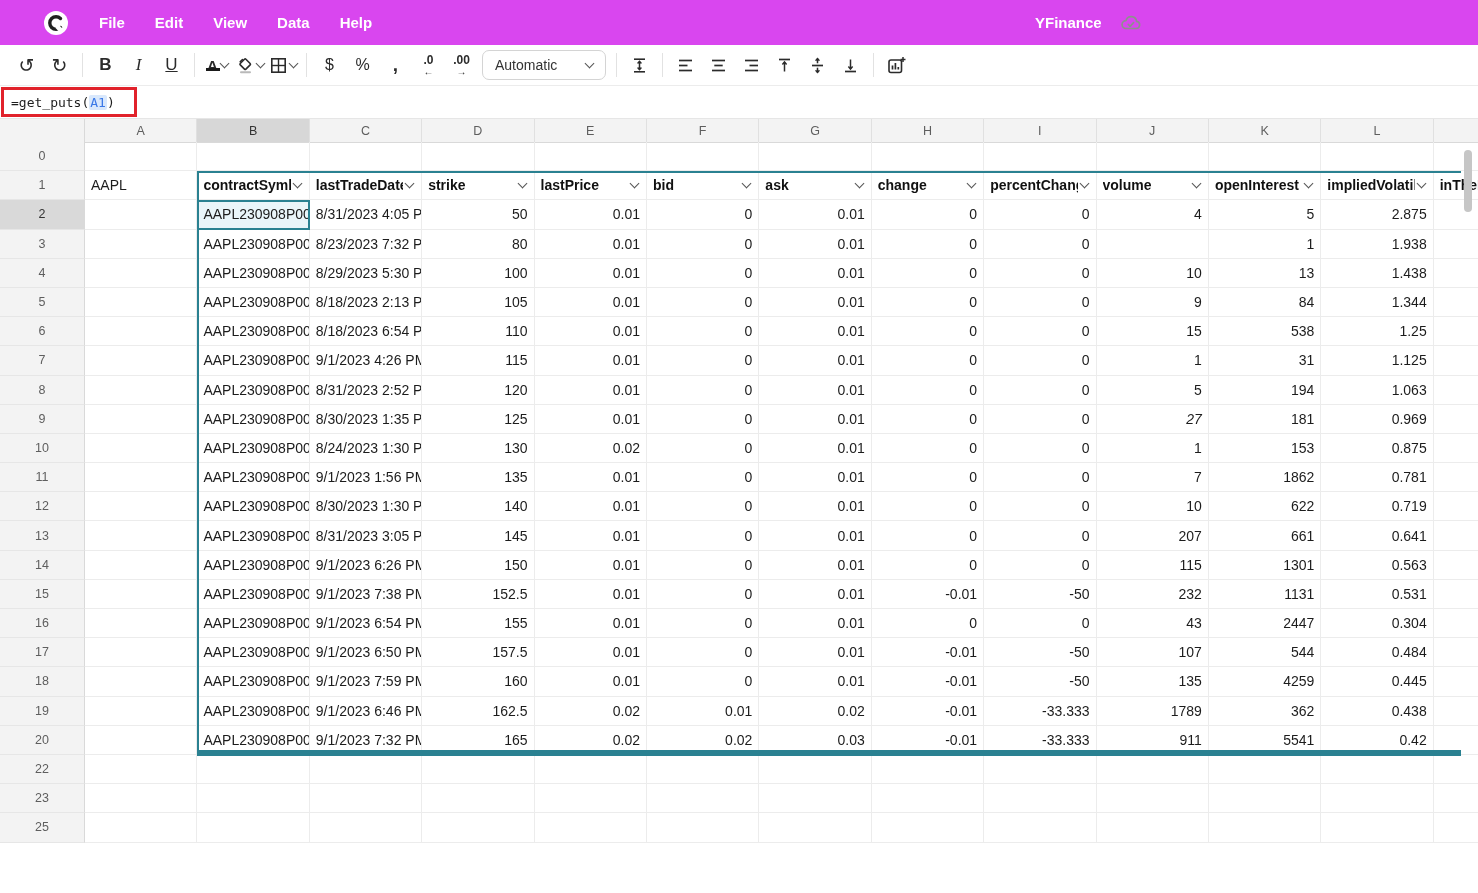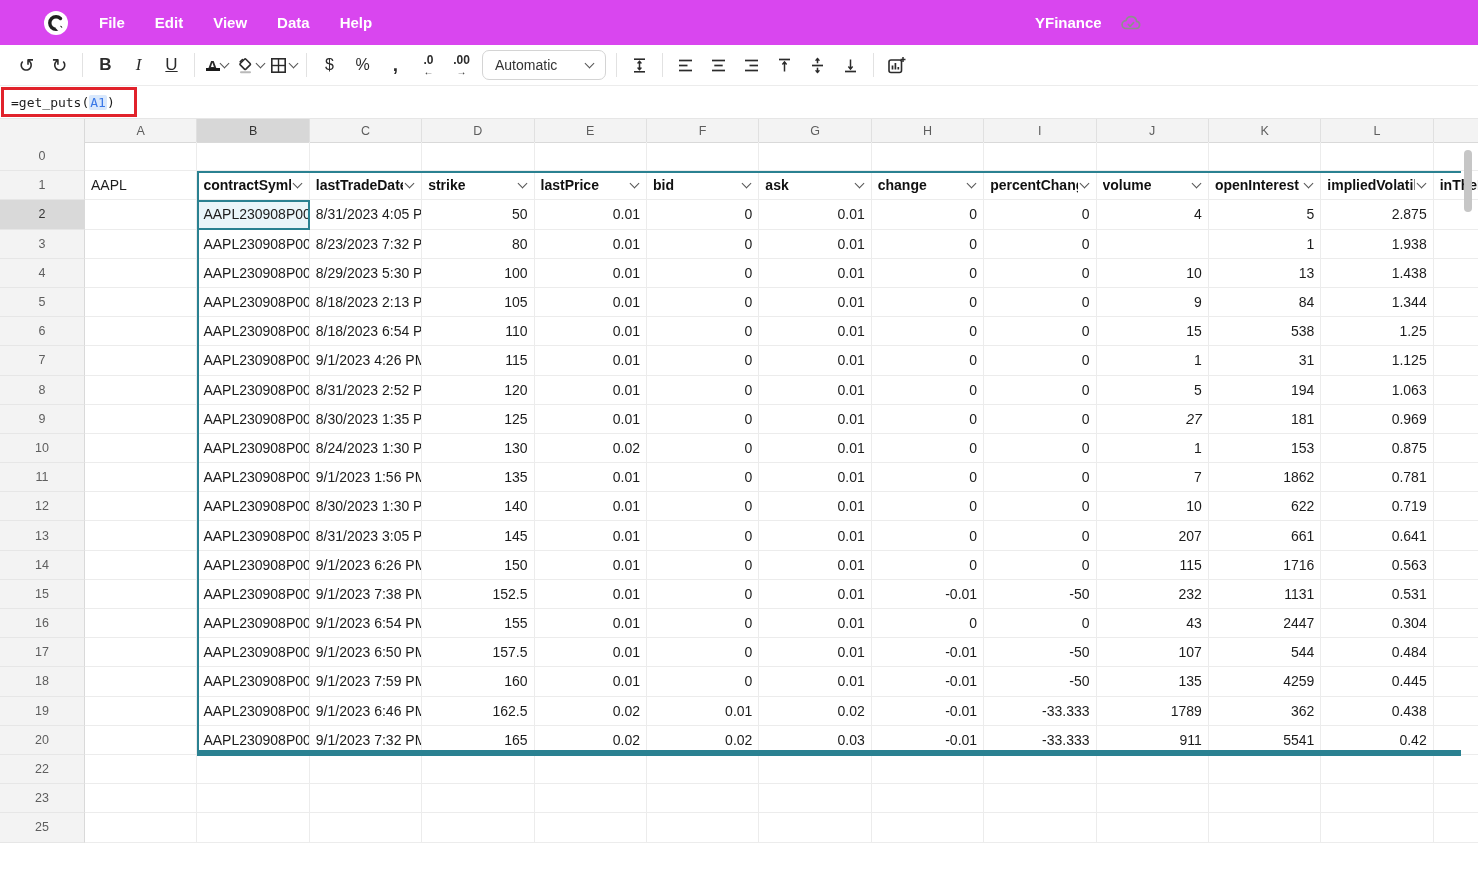--- a/index.html
+++ b/index.html
@@ -529,21 +529,21 @@
         <div class="cell" style="width: 112.4px;"></div>
         <div class="cell" style="width: 112.4px;">AAPL230908P00150000</div>
         <div class="cell" style="width: 112.4px;">9/1/2023 6:26 PM</div>
         <div class="cell num" style="width: 112.4px;">150</div>
         <div class="cell num" style="width: 112.4px;">0.01</div>
         <div class="cell num" style="width: 112.4px;">0</div>
         <div class="cell num" style="width: 112.4px;">0.01</div>
         <div class="cell num" style="width: 112.4px;">0</div>
         <div class="cell num" style="width: 112.4px;">0</div>
         <div class="cell num" style="width: 112.4px;">115</div>
-        <div class="cell num" style="width: 112.4px;">1716</div>
+        <div class="cell num" style="width: 112.4px;">1301</div>
         <div class="cell num" style="width: 112.4px;">0.563</div>
         <div class="cell" style="width: 112px;"></div>
       </div>
       <div class="grow" style="height: 29.2px;">
         <div class="rowhead">15</div>
         <div class="cell" style="width: 112.4px;"></div>
         <div class="cell" style="width: 112.4px;">AAPL230908P00152500</div>
         <div class="cell" style="width: 112.4px;">9/1/2023 7:38 PM</div>
         <div class="cell num" style="width: 112.4px;">152.5</div>
         <div class="cell num" style="width: 112.4px;">0.01</div>

